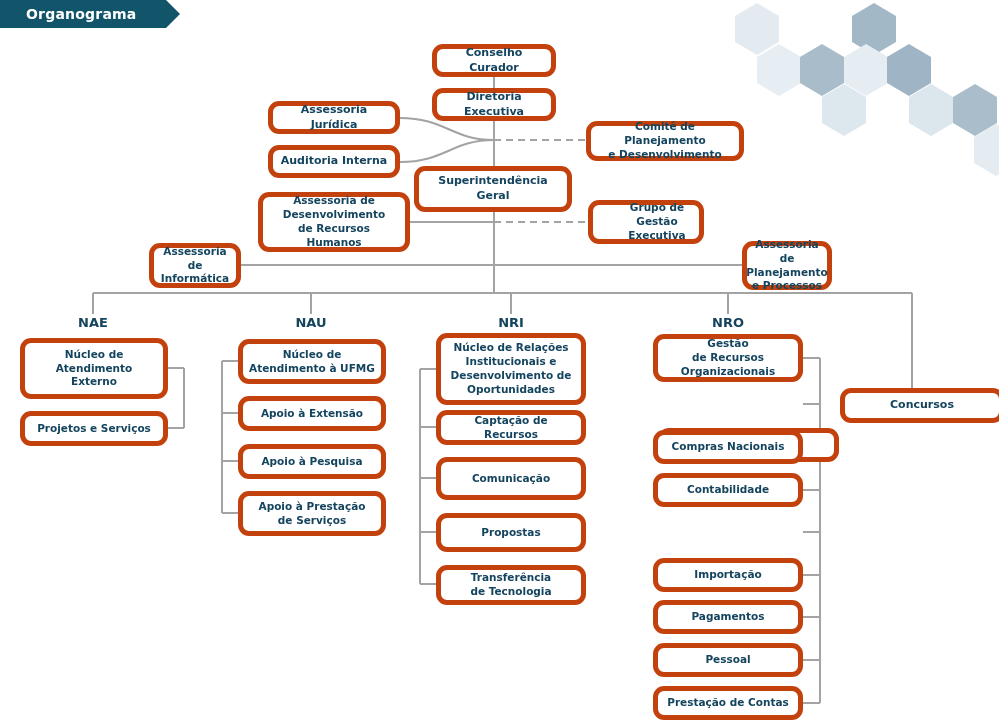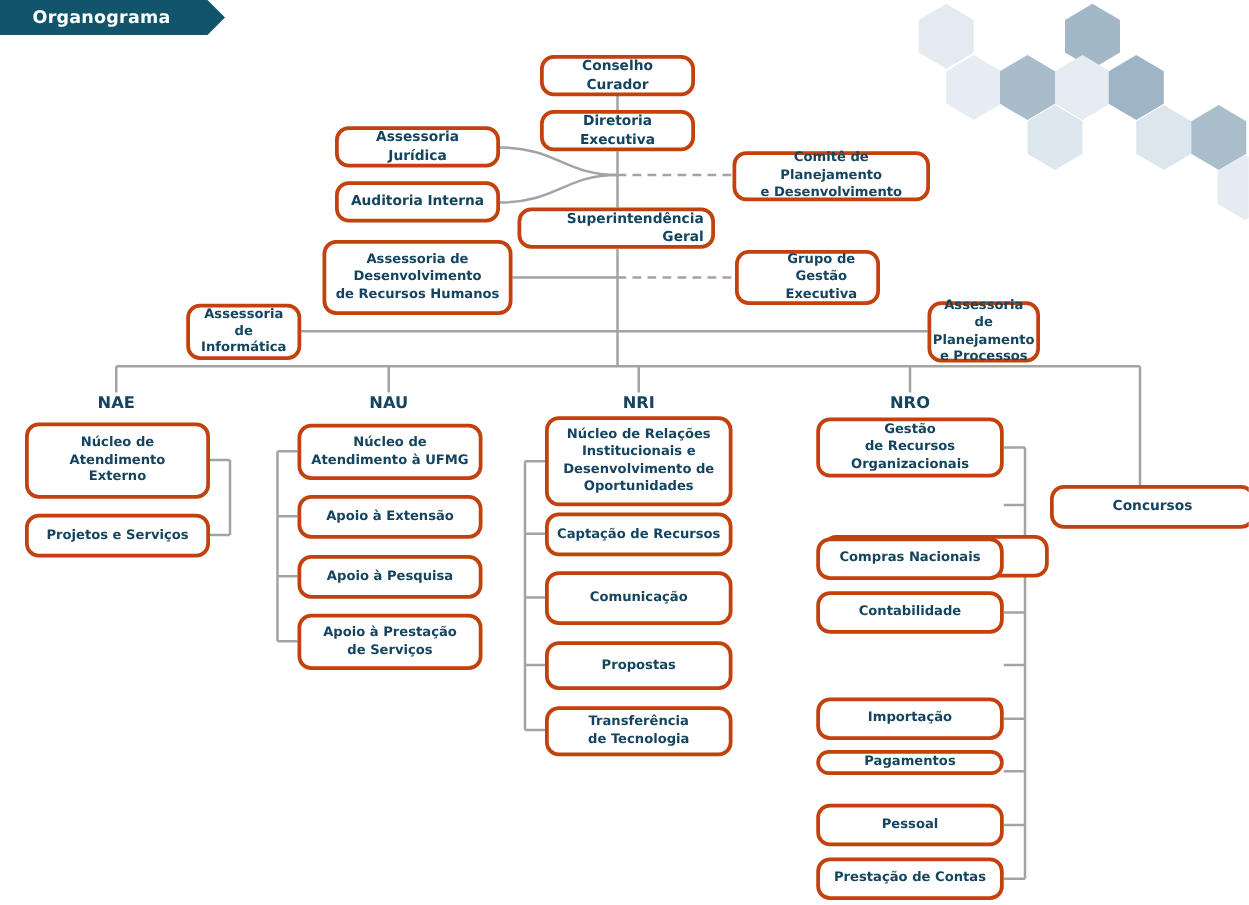--- a/index.html
+++ b/index.html
@@ -27,21 +27,21 @@
   }
   .banner-label{
     color:#ffffff;font-size:14px;font-weight:bold;
     padding-left:26px;letter-spacing:.2px;white-space:nowrap;
   }
 
   
   .node{
     position:absolute;box-sizing:border-box;
     background:#ffffff;
-    border:3px solid #c2410c;
+    border:5px solid #c2410c;
     border-radius:11px;
     display:flex;align-items:center;justify-content:center;
     text-align:center;
     color:#14445e;
     font-size:10.5px;font-weight:bold;
     line-height:1.32;
     padding:2px 6px;
     white-space:pre-line;
     z-index:3;
   }
@@ -129,21 +129,21 @@
   </svg>
 
   <div class="banner">
     <span class="banner-label">Organograma</span>
   </div>
 
   <div class="node lg" style="left:432px;top:44px;width:124px;height:33px;">Conselho Curador</div>
 
   <div class="node lg" style="left:432px;top:88px;width:124px;height:33px;">Diretoria Executiva</div>
 
-  <div class="node lg" style="left:414px;top:166px;width:158px;height:33px;text-align:right;">Superintendência Geral</div>
+  <div class="node lg" style="left:414px;top:166px;width:158px;height:46px;">Superintendência Geral</div>
 
   <div class="node lg" style="left:268px;top:101px;width:132px;height:33px;">Assessoria Jurídica</div>
 
   <div class="node lg" style="left:268px;top:145px;width:132px;height:33px;">Auditoria Interna</div>
 
   <div class="node" style="left:258px;top:192px;width:152px;height:60px;">Assessoria de
 Desenvolvimento
 de Recursos Humanos</div>
 
   <div class="node" style="left:149px;top:243px;width:92px;height:45px;">Assessoria de
@@ -188,17 +188,17 @@
   <div class="node" style="left:436px;top:565px;width:150px;height:40px;">Transferência
 de Tecnologia</div>
 
   <div class="node" style="left:653px;top:334px;width:150px;height:48px;">Gestão
 de Recursos
 Organizacionais</div>
   <div class="node" style="left:658px;top:387px;width:181px;height:34px;margin-top:41px;">Apoio Logístico</div>
   <div class="node" style="left:653px;top:430px;width:150px;height:34px;">Compras Nacionais</div>
   <div class="node" style="left:653px;top:473px;width:150px;height:34px;">Contabilidade</div>
   <div class="node" style="left:653px;top:558px;width:150px;height:34px;">Importação</div>
-  <div class="node" style="left:653px;top:600px;width:150px;height:20px;">Pagamentos</div>
+  <div class="node" style="left:653px;top:600px;width:150px;height:34px;">Pagamentos</div>
   <div class="node" style="left:653px;top:643px;width:150px;height:34px;">Pessoal</div>
   <div class="node" style="left:653px;top:686px;width:150px;height:34px;">Prestação de Contas</div>
 
 </div>
 
 </body></html>

